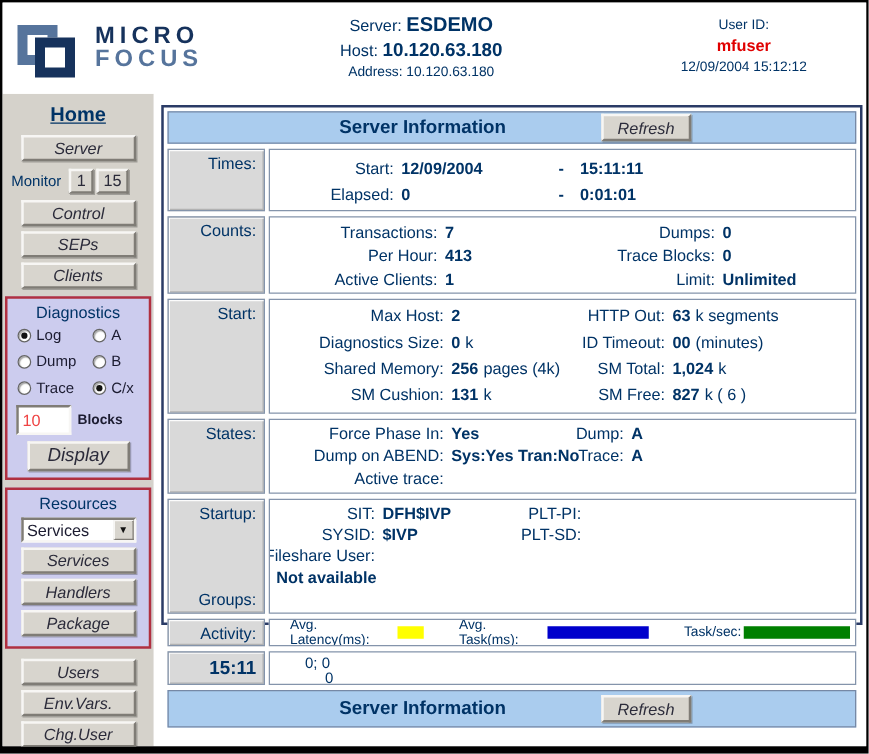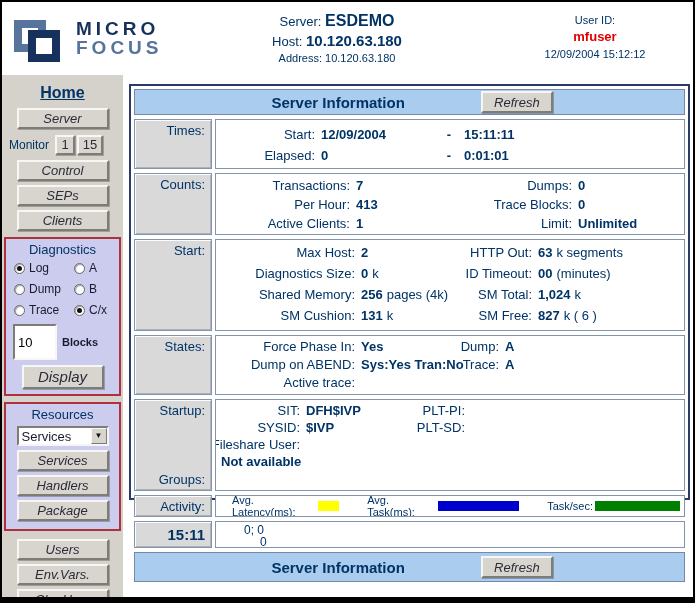--- a/index.html
+++ b/index.html
@@ -47,22 +47,22 @@
   .btn-15 { width:26px; }
   .groupbox { margin:6px 2px 0 2px; border:2px solid #b03040; background:#ccccee; padding:3px 0 4px 0; }
   .groupbox .gtitle { text-align:center; font-size:13px; color:#003366; margin-bottom:4px; }
   .radio-grid { display:grid; grid-template-columns:60px 44px; row-gap:7px; margin-left:8px; }
   .radio-item { display:flex; align-items:center; cursor:pointer; }
   .radio { width:11px; height:11px; border-radius:50%; background:#fff; border:1px solid #666;
     box-shadow:inset 1px 1px 1px rgba(0,0,0,0.35); margin-right:4px; position:relative; flex-shrink:0; }
   .radio.checked::after { content:""; position:absolute; left:2px; top:2px; width:5px; height:5px; border-radius:50%; background:#111; }
   .radio-label { font-size:12px; color:#1b1b30; }
   .blocks-row { display:flex; align-items:center; margin:7px 0 2px 7px; }
-  .blocks-input { width:44px; height:36px; border:2px solid; border-color:#7f7c76 #f7f6f4 #f7f6f4 #7f7c76;
-    background:#fff; font-family:"Liberation Sans",sans-serif; font-size:13px; color:#000000; padding-left:3px; }
+  .blocks-input { width:44px; height:24px; border:2px solid; border-color:#7f7c76 #f7f6f4 #f7f6f4 #7f7c76;
+    background:#fff; font-family:"Liberation Sans",sans-serif; font-size:13px; color:#ef4444; padding-left:3px; }
   .blocks-label { font-size:11px; font-weight:bold; color:#1b1b30; margin-left:5px; }
   .btn-display { width:82px; height:24px; font-size:15px; line-height:19px; margin:5px auto 1px auto; }
   .select { width:92px; height:20px; margin:2px auto 4px auto; background:#fff; border:2px solid; border-color:#7f7c76 #f7f6f4 #f7f6f4 #7f7c76;
     display:flex; align-items:center; cursor:pointer; }
   .select .sel-val { flex:1; font-size:13px; color:#1b1b30; padding-left:3px; }
   .select .sel-arrow { width:16px; height:16px; background:#d8d5ce; border:1px solid; border-color:#f7f6f4 #7f7c76 #7f7c76 #f7f6f4;
     font-size:8px; color:#111; text-align:center; line-height:14px; }
   .help { font-weight:bold; font-size:13px; color:#003366; margin:9px 0 2px 8px; }
   
   .main { flex:1; padding:9px 3px 0 6px; background:#fff; }

